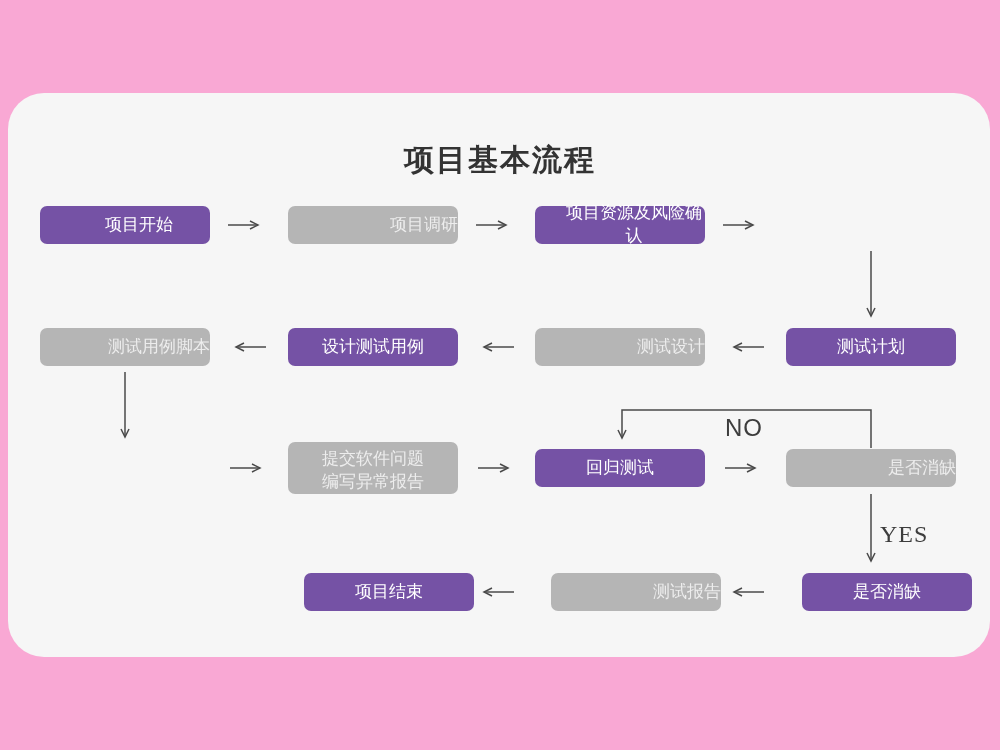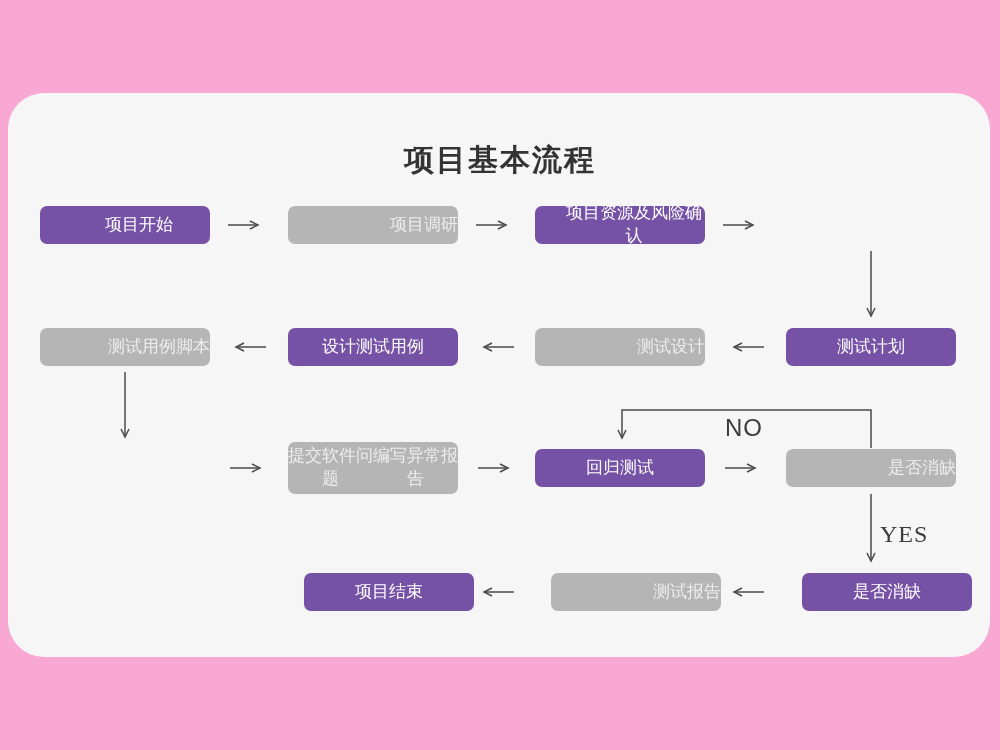--- a/index.html
+++ b/index.html
@@ -17,21 +17,21 @@
   .card{position:absolute;left:8px;top:93px;width:982px;height:564px;background:var(--card);border-radius:36px;}
   .title{position:absolute;left:0;top:140px;width:1000px;text-align:center;font-size:30px;font-weight:600;color:var(--ink);letter-spacing:2px;}
   .connectors{position:absolute;left:0;top:0;width:1000px;height:750px;pointer-events:none;}
   .connectors path.line{stroke:var(--arrow);stroke-width:1.5;fill:none;}
   #arrowhead path{stroke:var(--arrow);stroke-width:1.5;fill:none;}
   .node{position:absolute;width:170px;height:38px;border-radius:7px;display:flex;align-items:center;justify-content:center;font-size:17px;line-height:1.35;text-align:center;}
   .node.purple{background:var(--purple);color:#ffffff;}
   .node.gray{background:var(--gray);color:var(--gray_text);justify-content:flex-end;}
   .c1{left:40px;} .c2{left:288px;} .c3{left:535px;} .c4{left:786px;}
   .r1{top:206px;padding-left:28px;} .r2{top:328px;} .r3{top:449px;} .r4{top:573px;margin-left:16px;}
-  .tall{top:442px;height:52px;}
+  .tall{top:442px;height:52px;flex-direction:column;}
   .branch-label{position:absolute;font-size:24px;color:var(--label_ink);letter-spacing:1px;}
   .no-label{left:714px;top:414px;width:60px;text-align:center;}
   .yes-label{left:880px;top:521px;font-family:Liberation Serif, serif;}
 </style>
 </head>
 <body>
 
 <div class="stage">
   <div class="card"></div>
 

